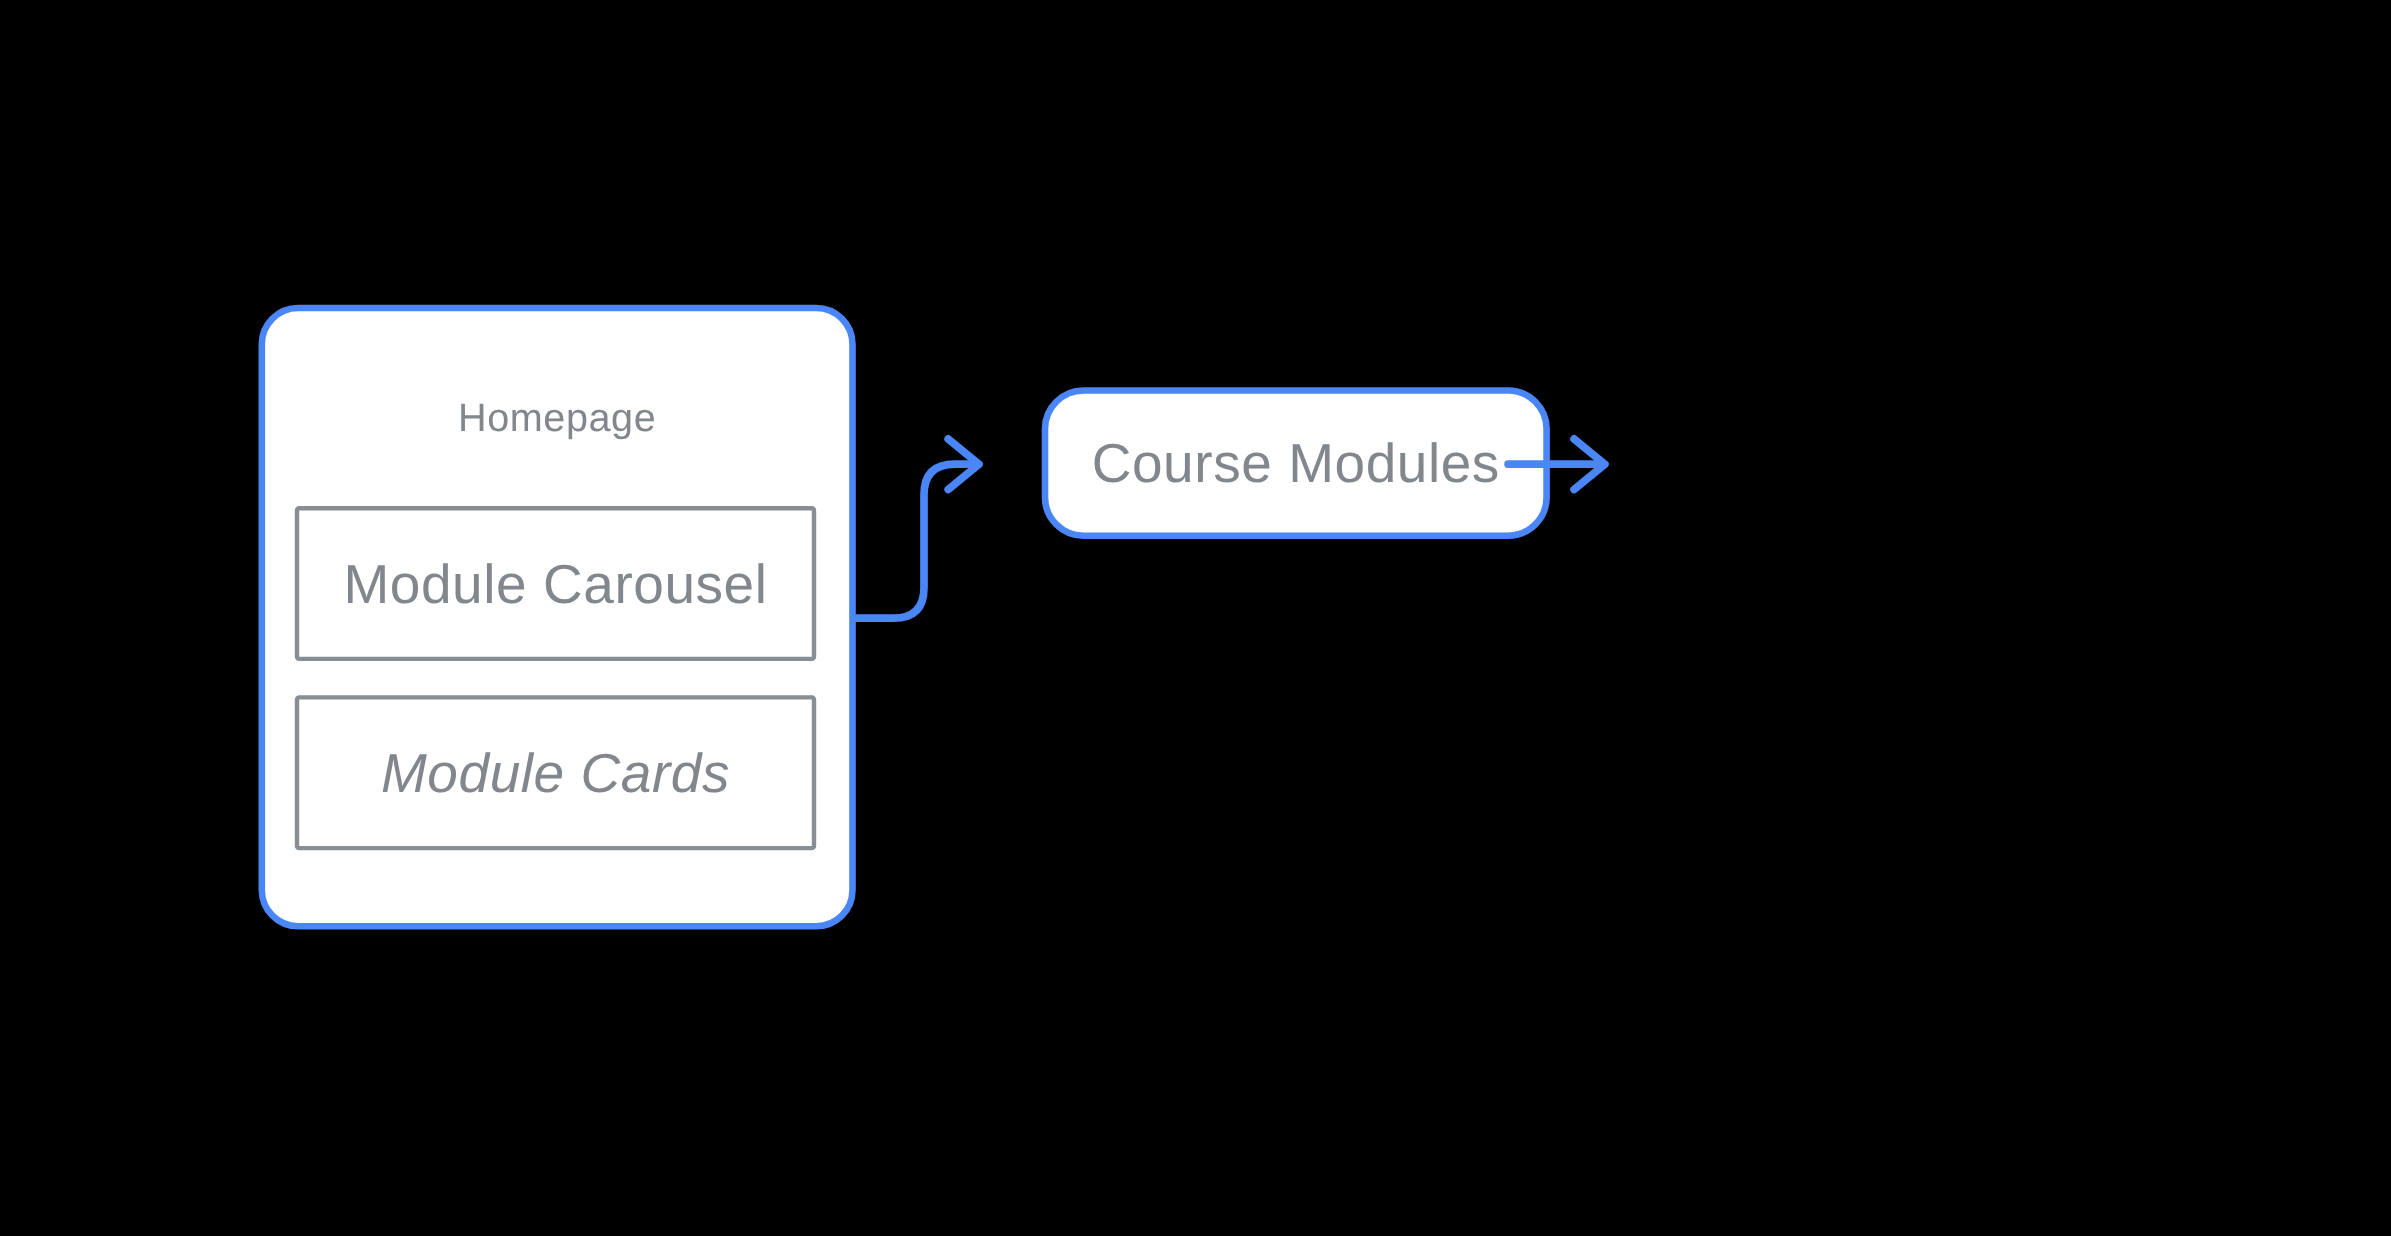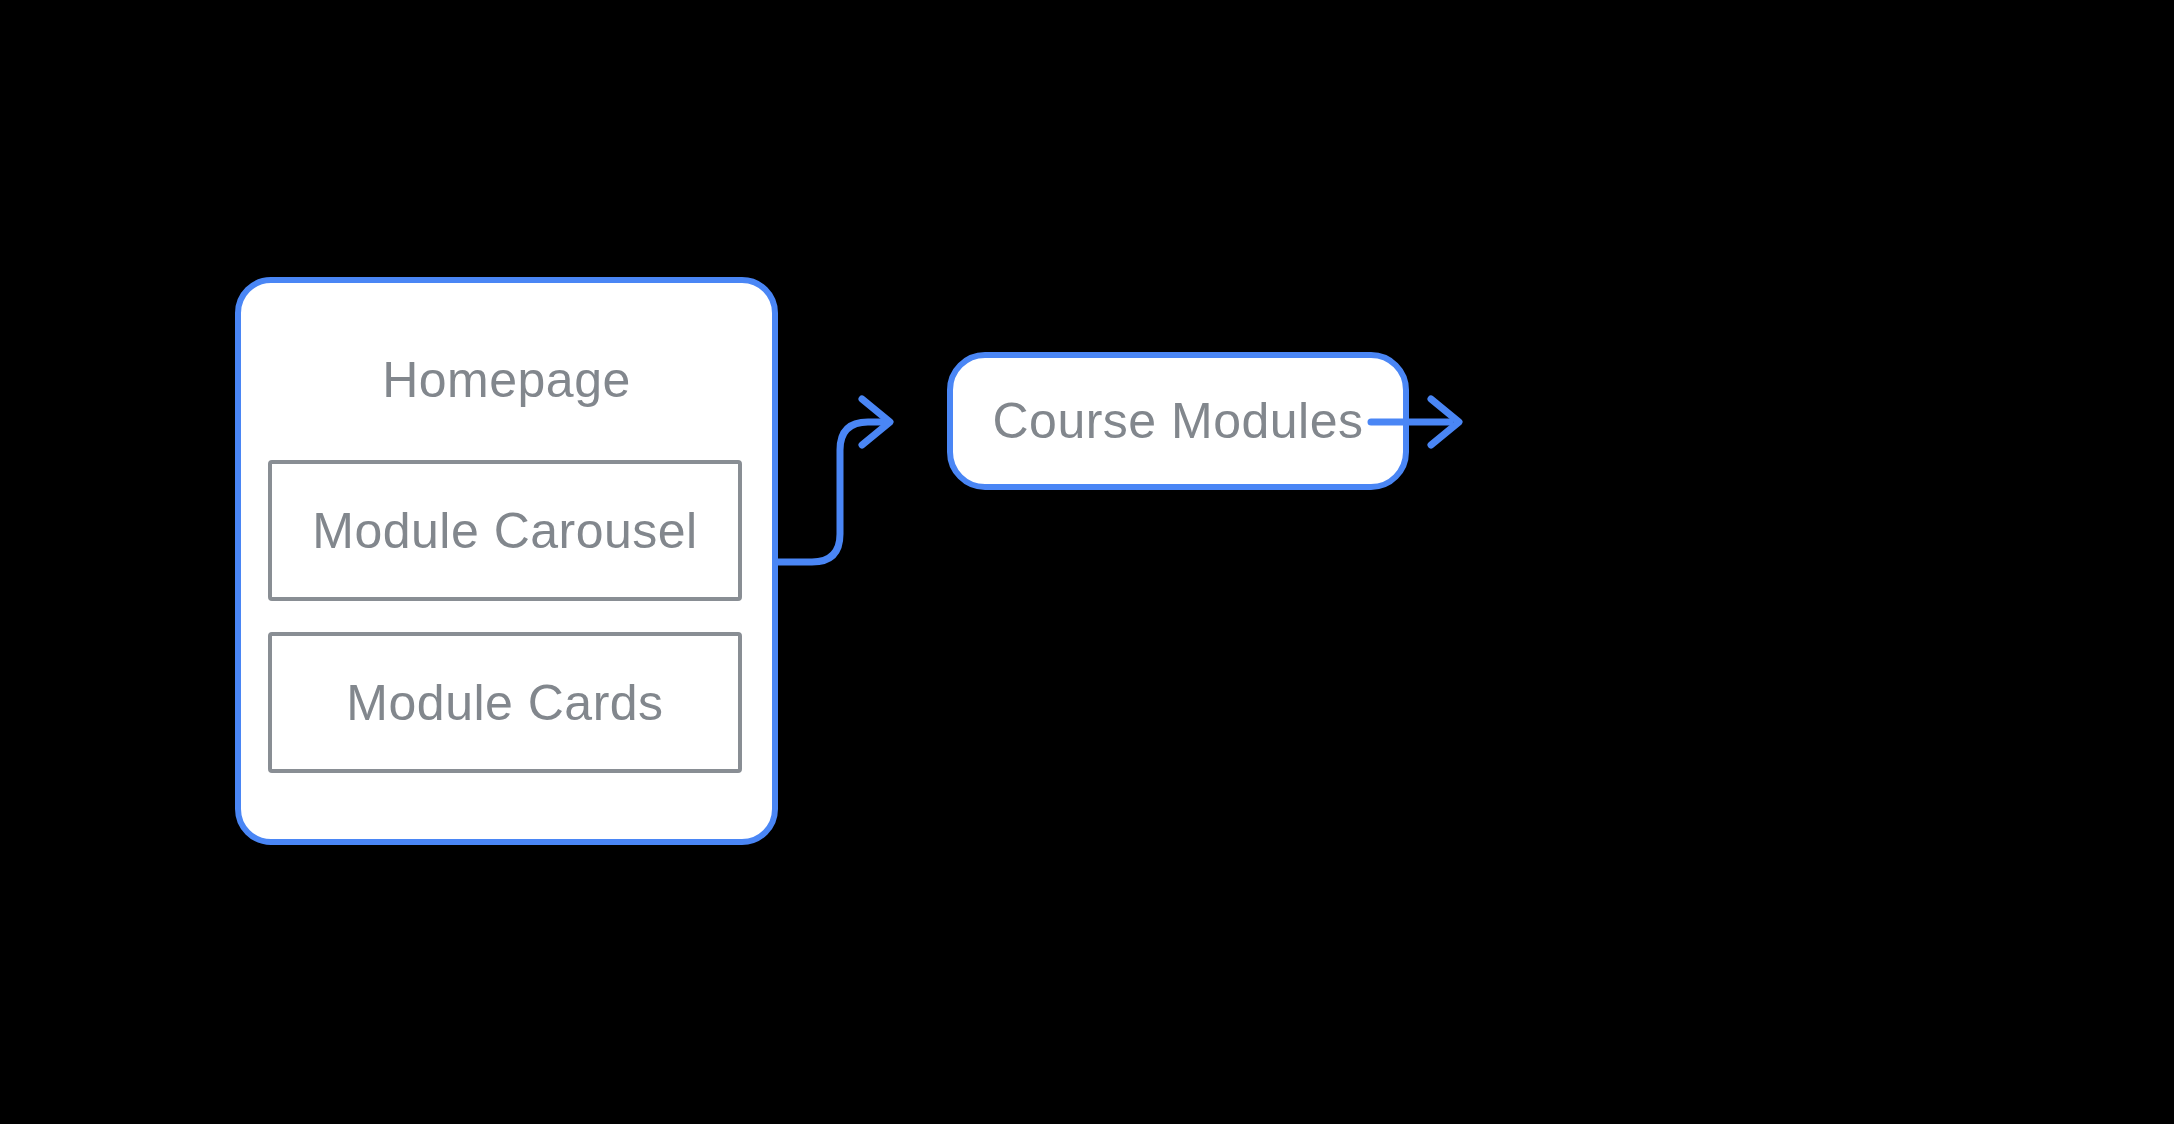--- a/index.html
+++ b/index.html
@@ -50,34 +50,35 @@
   #homepage-label {
     position: absolute;
     left: 235px;
     top: 352px;
     width: 543px;
     height: 56px;
     display: flex;
     align-items: center;
     justify-content: center;
     color: #82878d;
-    font-size: 50px;
+    font-size: 36px;
     letter-spacing: 0.5px;
   }
   #module-carousel-node {
     left: 268px;
     top: 460px;
     width: 474px;
     height: 141px;
   }
   #module-cards-node {
     left: 268px;
     top: 632px;
     width: 474px;
     height: 141px;
+    font-style: italic;
   }
   #course-modules-node {
     left: 902px;
     top: 352px;
     width: 462px;
     height: 138px;
   }
   #registration-node {
     left: 1468px;
     top: 352px;

